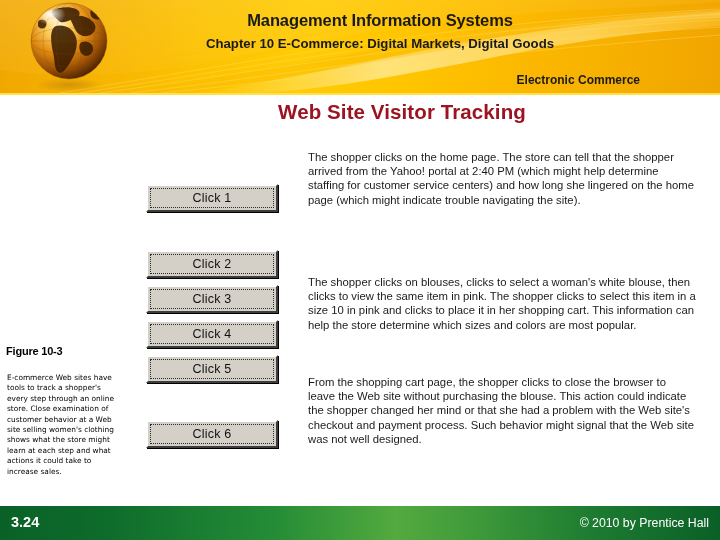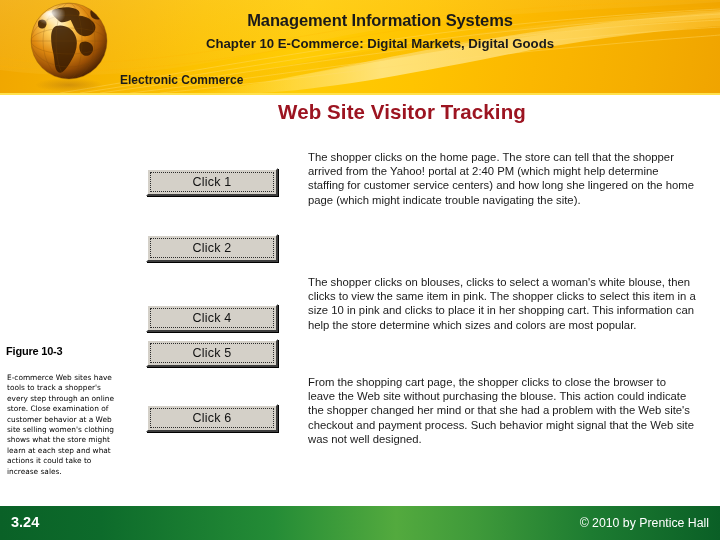--- a/index.html
+++ b/index.html
@@ -69,21 +69,21 @@
     text-align: center;
     font-size: 13.2px;
     font-weight: bold;
     color: #1a1a1a;
     white-space: nowrap;
   }
   .hdr-sub2 {
     position: absolute;
     left: 0; top: 73px;
     width: 520px;
-    text-align: left;
+    text-align: right;
     font-size: 12px;
     font-weight: bold;
     color: #1a1a1a;
     white-space: nowrap;
   }
 
   
   .slide-title {
     position: absolute;
     left: 0; top: 100px;
@@ -119,21 +119,21 @@
   
   .figure-area {
     position: absolute;
     left: 138px; top: 142px;
     width: 562px; height: 355px;
   }
 
   
   .btn-col {
     position: absolute;
-    left: 0px; top: 0px;
+    left: 0px; top: 16px;
     width: 150px;
     height: 355px;
   }
   .win-btn {
     position: absolute;
     left: 8px;
     width: 132px;
     height: 28px;
     background: #d4d0c8;
     box-sizing: border-box;
@@ -311,20 +311,25 @@
     <div class="win-btn" style="top:26px">
       <div class="inner">
         <span class="lbl">Click 1</span>
       </div>
     </div>
     <div class="win-btn" style="top:92px">
       <div class="inner">
         <span class="lbl">Click 2</span>
       </div>
     </div>
+    <div class="win-btn" style="top:127px">
+      <div class="inner">
+        <span class="lbl">Click 3</span>
+      </div>
+    </div>
     <div class="win-btn" style="top:162px">
       <div class="inner">
         <span class="lbl">Click 4</span>
       </div>
     </div>
     <div class="win-btn" style="top:197px">
       <div class="inner">
         <span class="lbl">Click 5</span>
       </div>
     </div>

